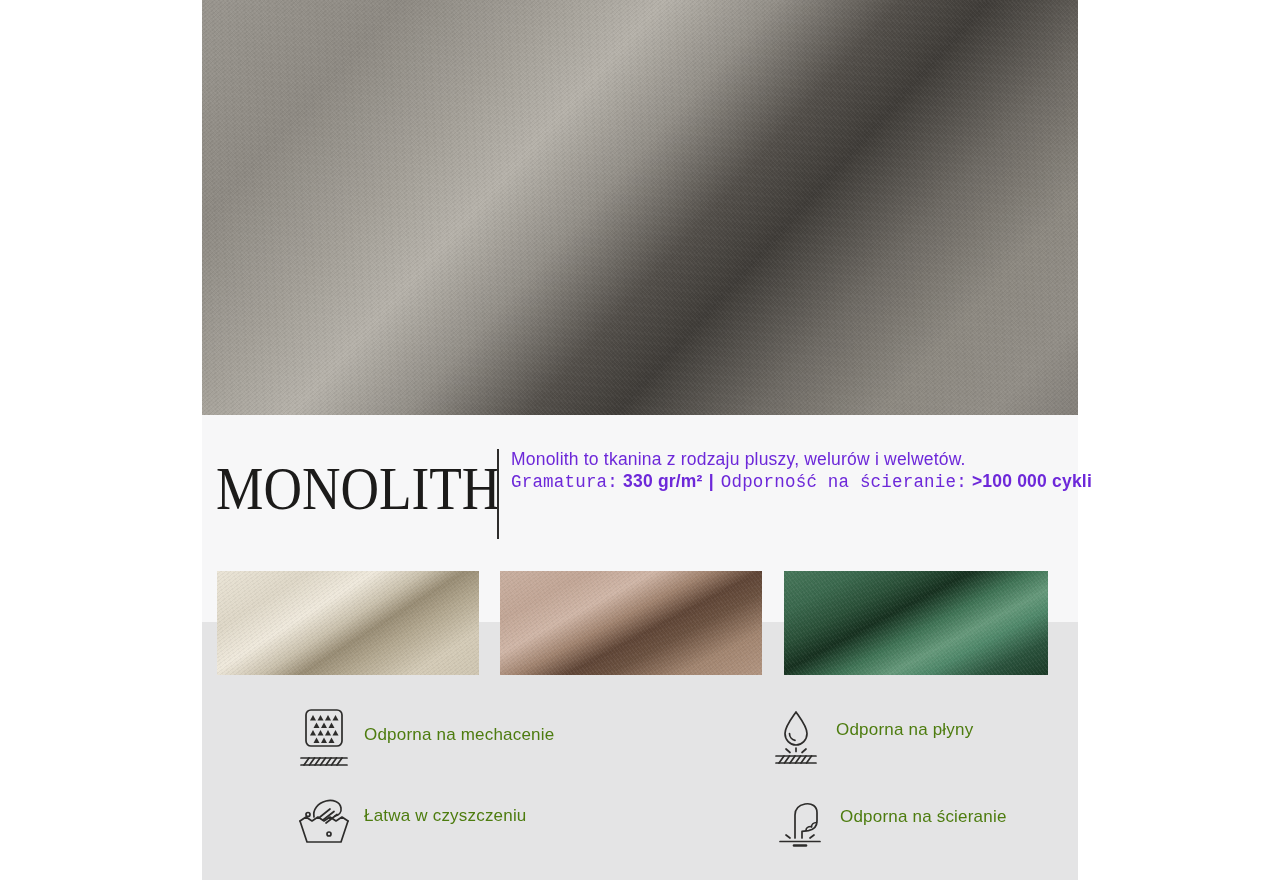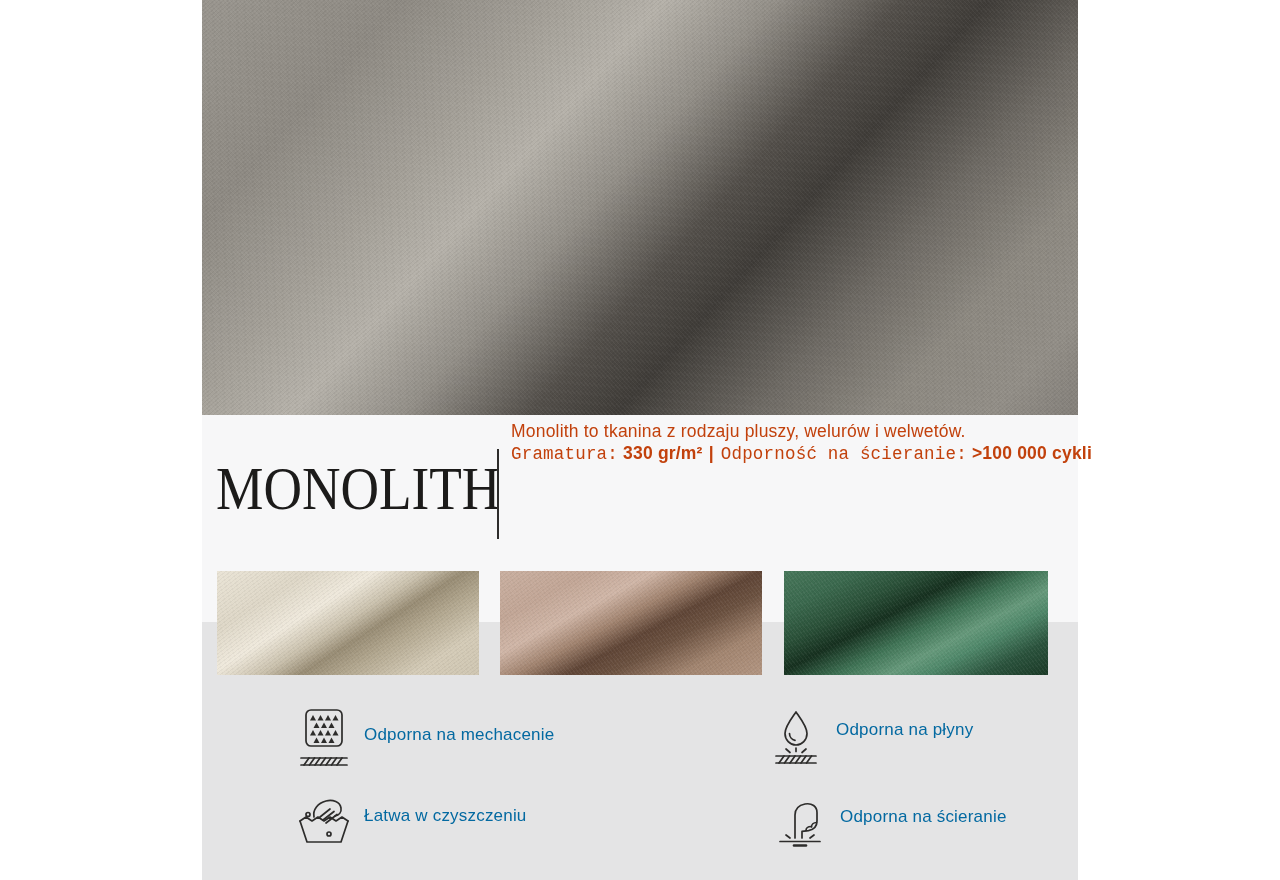--- a/index.html
+++ b/index.html
@@ -37,22 +37,22 @@
     font-family:"Liberation Serif", serif;
     font-size:62px;line-height:64px;color:#1c1b1a;
     transform:scaleX(0.86);transform-origin:left center;
     letter-spacing:0px;white-space:nowrap;
   }
   .divider{
     position:absolute;left:295px;top:449px;width:2px;height:90px;
     background:#2e2d2c;
   }
   .desc{
-    position:absolute;left:309px;top:420px;width:560px;
-    font-size:17.5px;line-height:22.4px;color:#c2410c;letter-spacing:.2px;
+    position:absolute;left:309px;top:448px;width:560px;
+    font-size:17.5px;line-height:22.4px;color:#6d28d9;letter-spacing:.2px;
   }
   .desc .line{white-space:nowrap;}
   .spec .b{font-weight:700;}
   .spec .lbl{margin-right:5px;font-family:Liberation Mono, monospace;}
   .spec .sep{margin:0 7px 0 6px;}
   
   .swatch{
     position:absolute;top:571px;height:104px;width:262px;
   }
   .swatch .tex{
@@ -82,21 +82,21 @@
   }
   .f1{left:94px;top:708px;}
   .f2{left:566px;top:705px;}
   .f3{left:94px;top:790px;}
   .f4{left:570px;top:793px;}
   .ficon{display:block;width:56px;height:64px;flex:0 0 auto;}
   .ficon svg{display:block;}
   .ficon .st{fill:none;stroke:#2d2c2b;stroke-width:1.7;stroke-linecap:round;stroke-linejoin:round;}
   .ficon .fl{fill:#2d2c2b;stroke:none;}
   .flabel{
-    font-size:17px;color:#0369a1;letter-spacing:.2px;white-space:nowrap;
+    font-size:17px;color:#4d7c0f;letter-spacing:.2px;white-space:nowrap;
     padding-top:15px;line-height:24px;
   }
   .f2 .flabel{padding-top:13px;}
   .f3 .flabel{padding-top:14px;}
   .f4 .flabel{padding-top:12px;}
 </style>
 </head>
 <body>
 
 <div class="content">

